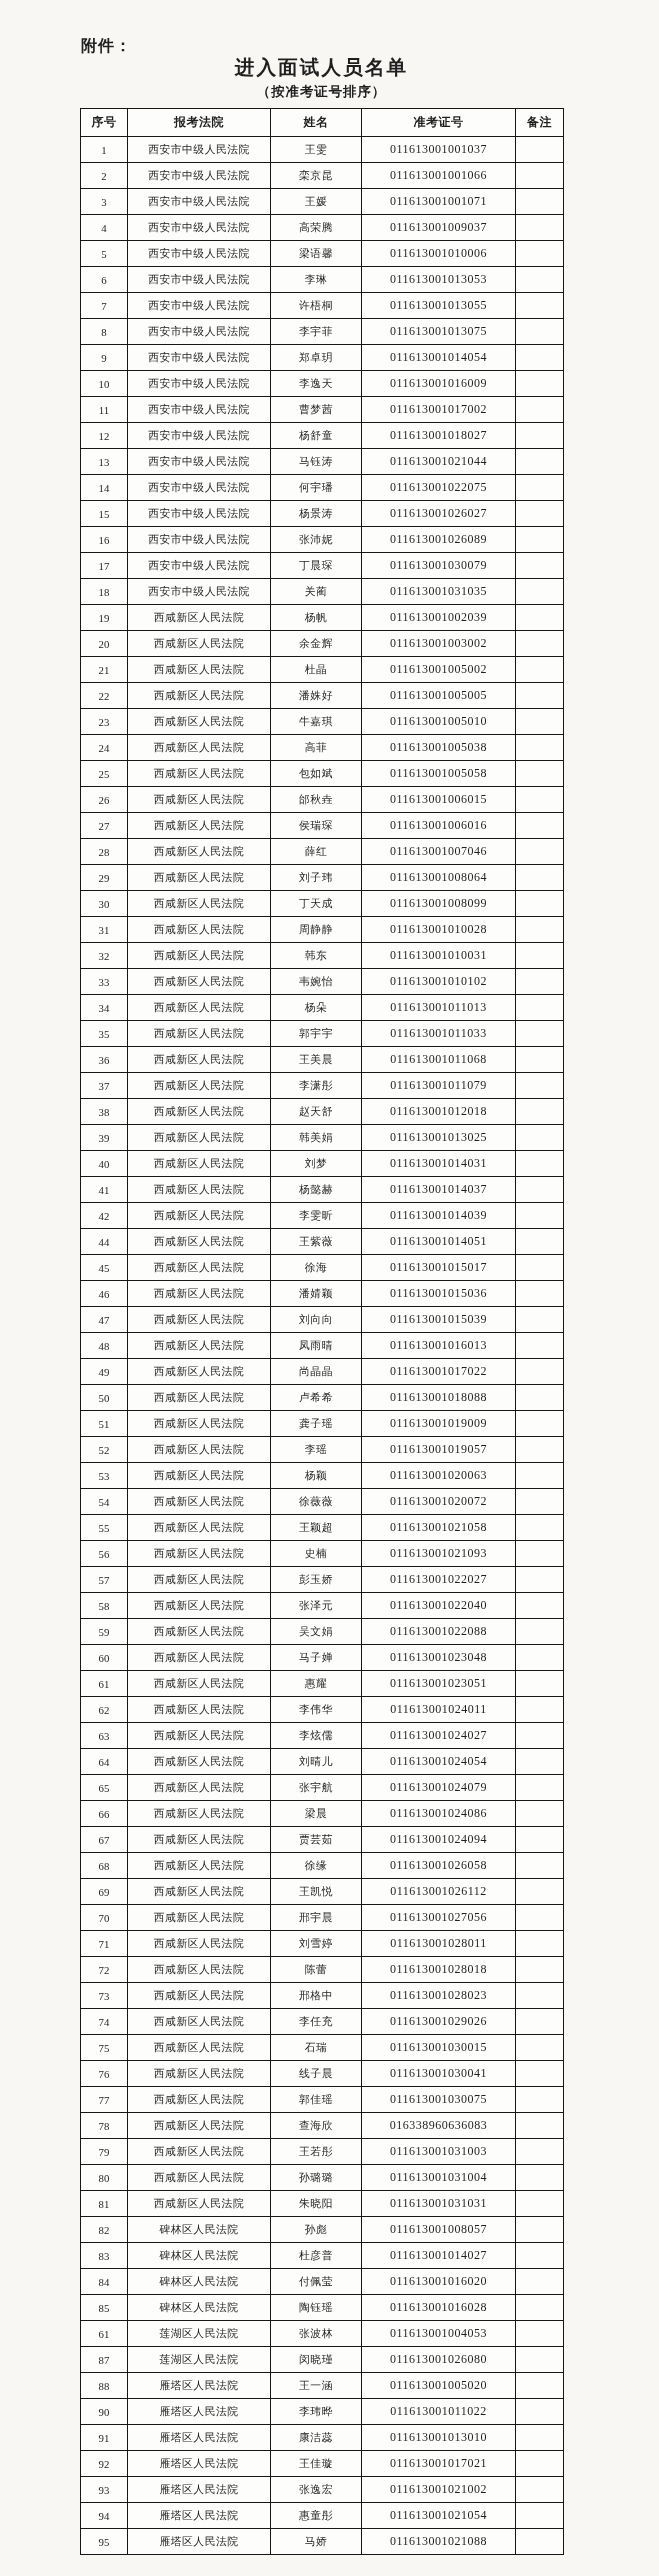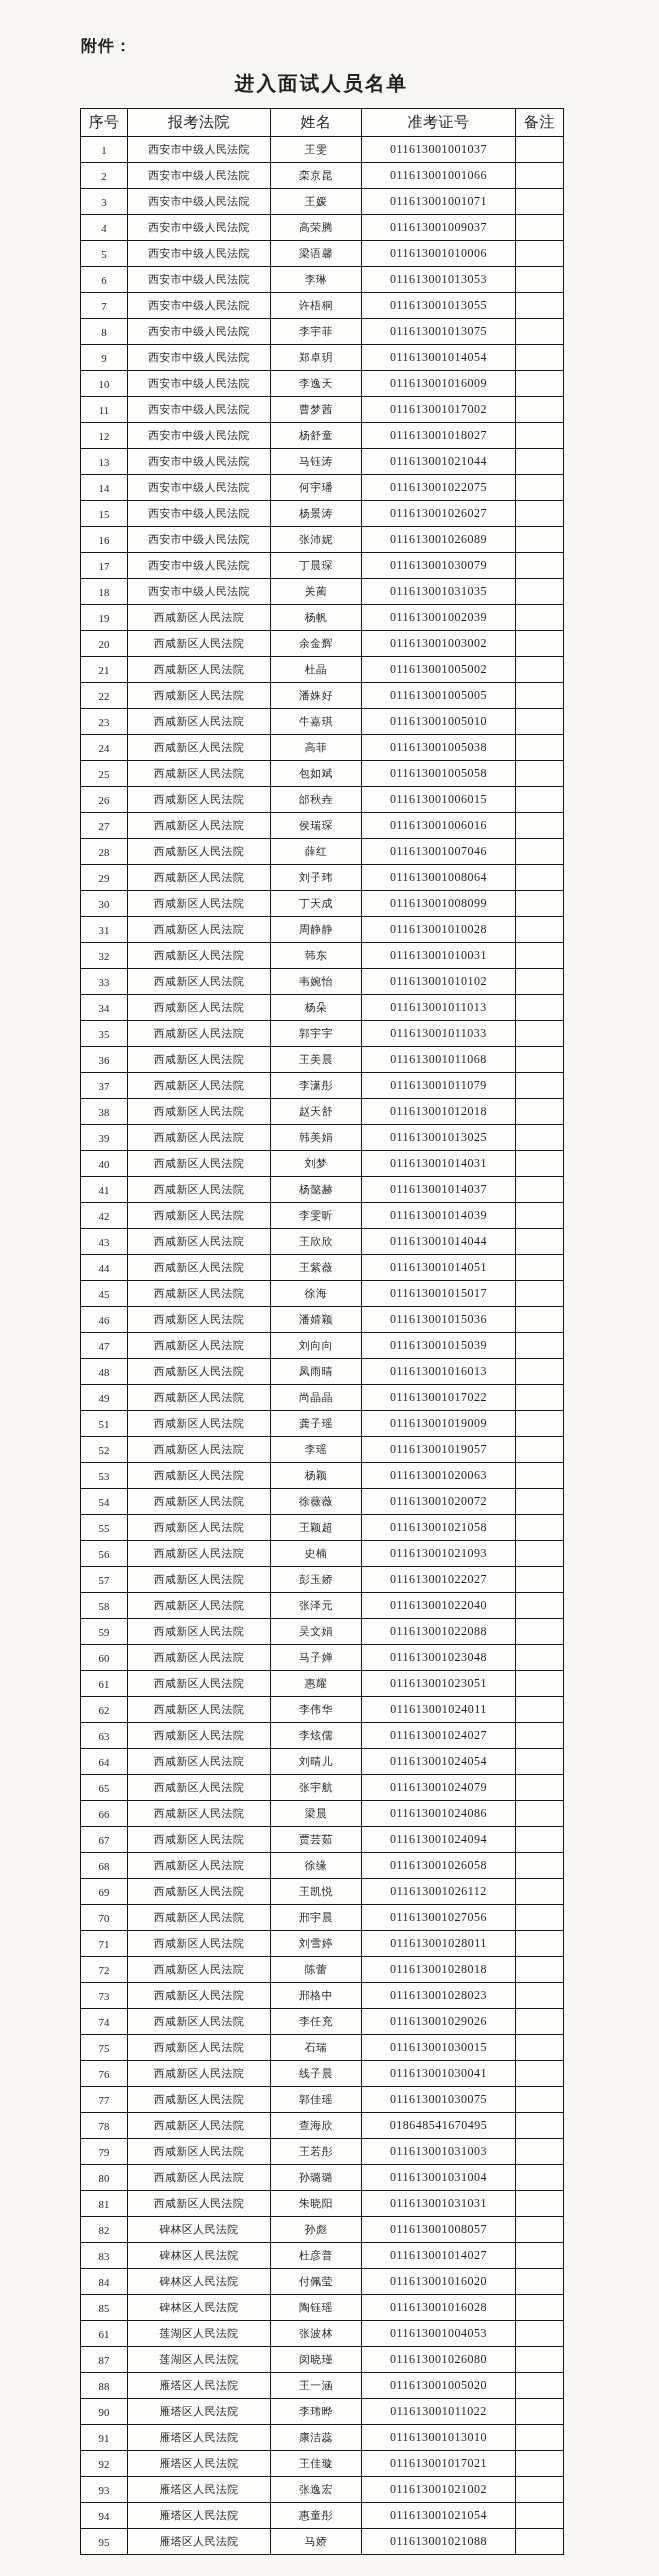--- a/index.html
+++ b/index.html
@@ -27,21 +27,21 @@
     left:80px;
     top:56px;
     width:483px;
     text-align:center;
   }
   .doc-title{
     font-size:19.6px;
     font-weight:bold;
     letter-spacing:2.1px;
     line-height:1.2;
-    margin:16px;
+    margin:0;
   }
   .doc-subtitle{
     font-size:13.4px;
     font-weight:bold;
     letter-spacing:1px;
     margin-top:3.1px;
   }
   table.roster{
     position:absolute;
     left:80px;
@@ -59,22 +59,22 @@
   table.roster th, table.roster td{
     border:1px solid #161616;
     text-align:center;
     vertical-align:middle;
     padding:0;
     overflow:hidden;
     white-space:nowrap;
   }
   table.roster thead th{
     height:27px;
-    font-size:15px;
-    font-weight:normal;
+    font-size:12px;
+    font-weight:bold;
     letter-spacing:0.5px;
   }
   table.roster tbody td{height:25px;}
   td.cell-no{font-size:10.8px;}
   td.cell-court{font-size:10.8px;letter-spacing:0.5px;}
   td.cell-name{font-size:10.8px;letter-spacing:0.5px;}
   td.cell-ticket{font-size:12px;letter-spacing:0.5px;}
   td.cell-remark{font-size:9.8px;}
 </style>
 </head>
@@ -395,27 +395,20 @@
           <td class="cell-remark"></td>
         </tr>
         <tr>
           <td class="cell-no">42</td>
           <td class="cell-court">西咸新区人民法院</td>
           <td class="cell-name">李雯昕</td>
           <td class="cell-ticket">011613001014039</td>
           <td class="cell-remark"></td>
         </tr>
         <tr>
-          <td class="cell-no">43</td>
-          <td class="cell-court">西咸新区人民法院</td>
-          <td class="cell-name">王欣欣</td>
-          <td class="cell-ticket">011613001014044</td>
-          <td class="cell-remark"></td>
-        </tr>
-        <tr>
           <td class="cell-no">44</td>
           <td class="cell-court">西咸新区人民法院</td>
           <td class="cell-name">王紫薇</td>
           <td class="cell-ticket">011613001014051</td>
           <td class="cell-remark"></td>
         </tr>
         <tr>
           <td class="cell-no">45</td>
           <td class="cell-court">西咸新区人民法院</td>
           <td class="cell-name">徐海</td>
@@ -444,20 +437,27 @@
           <td class="cell-remark"></td>
         </tr>
         <tr>
           <td class="cell-no">49</td>
           <td class="cell-court">西咸新区人民法院</td>
           <td class="cell-name">尚晶晶</td>
           <td class="cell-ticket">011613001017022</td>
           <td class="cell-remark"></td>
         </tr>
         <tr>
+          <td class="cell-no">50</td>
+          <td class="cell-court">西咸新区人民法院</td>
+          <td class="cell-name">卢希希</td>
+          <td class="cell-ticket">011613001018088</td>
+          <td class="cell-remark"></td>
+        </tr>
+        <tr>
           <td class="cell-no">51</td>
           <td class="cell-court">西咸新区人民法院</td>
           <td class="cell-name">龚子瑶</td>
           <td class="cell-ticket">011613001019009</td>
           <td class="cell-remark"></td>
         </tr>
         <tr>
           <td class="cell-no">52</td>
           <td class="cell-court">西咸新区人民法院</td>
           <td class="cell-name">李瑶</td>
@@ -636,21 +636,21 @@
           <td class="cell-no">77</td>
           <td class="cell-court">西咸新区人民法院</td>
           <td class="cell-name">郭佳瑶</td>
           <td class="cell-ticket">011613001030075</td>
           <td class="cell-remark"></td>
         </tr>
         <tr>
           <td class="cell-no">78</td>
           <td class="cell-court">西咸新区人民法院</td>
           <td class="cell-name">查海欣</td>
-          <td class="cell-ticket">018648541670495</td>
+          <td class="cell-ticket">016338960636083</td>
           <td class="cell-remark"></td>
         </tr>
         <tr>
           <td class="cell-no">79</td>
           <td class="cell-court">西咸新区人民法院</td>
           <td class="cell-name">王若彤</td>
           <td class="cell-ticket">011613001031003</td>
           <td class="cell-remark"></td>
         </tr>
         <tr>

